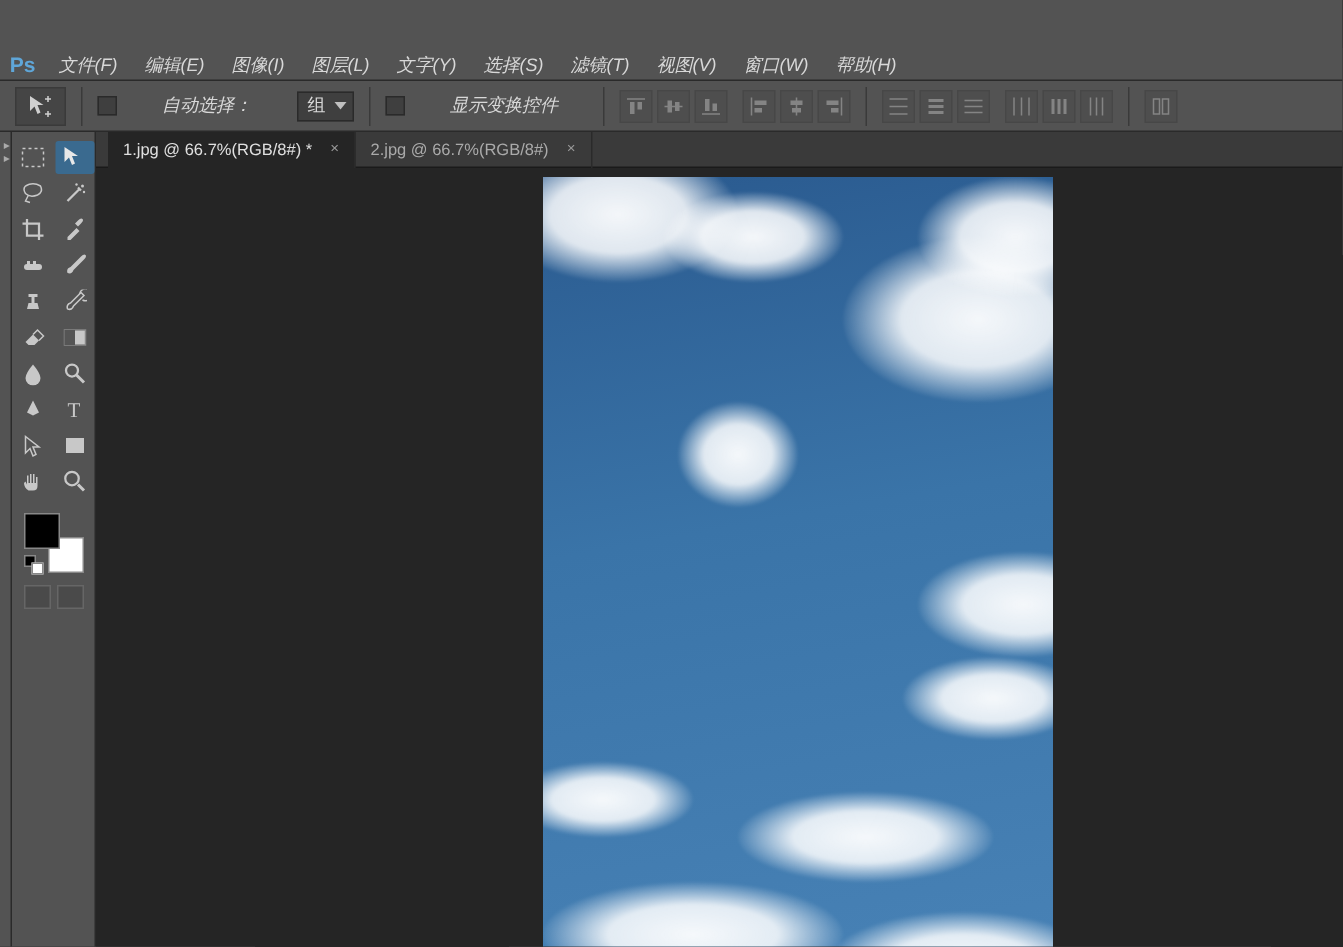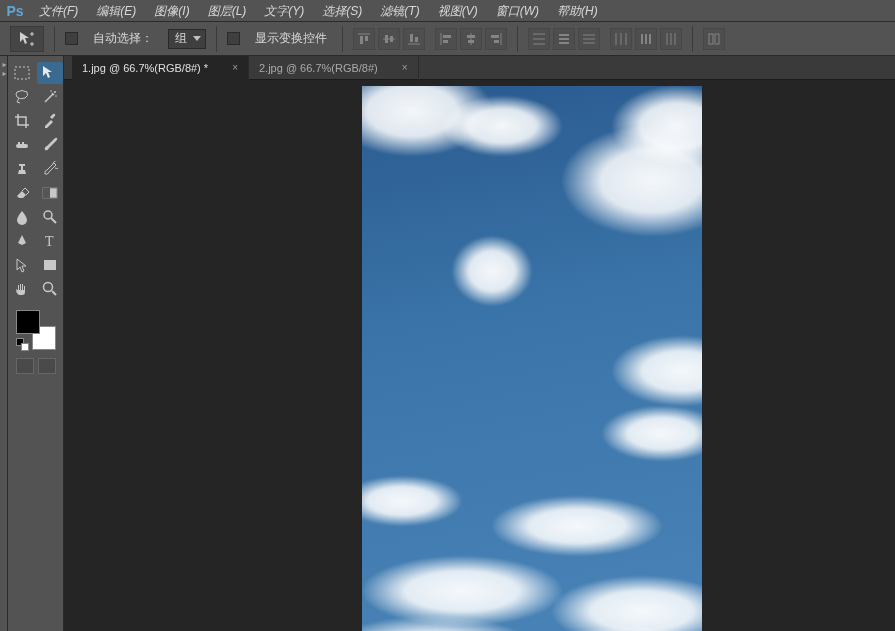--- a/index.html
+++ b/index.html
@@ -12,20 +12,21 @@
   color: #d8d8d8;
   overflow: hidden;
   position: relative;
 }
 .menubar {
   display: flex;
   align-items: center;
   height: 22px;
   background: #535353;
   border-bottom: 1px solid #2a2a2a;
+  margin-top: 32px;
 }
 .logo {
   width: 30px;
   height: 22px;
   display: flex;
   align-items: center;
   justify-content: center;
   color: #5fa6d8;
   font-weight: bold;
   font-size: 14px;
@@ -56,21 +57,21 @@
   background: #454545;
 }
 .opt-divider { width: 1px; height: 26px; background: #3a3a3a; }
 .checkbox {
   width: 13px; height: 13px;
   border: 1px solid #2a2a2a;
   background: #3f3f3f;
   display: inline-block;
   vertical-align: middle;
 }
-.opt-label { margin: 0 5px; }
+.opt-label { margin: 0 20px; font-style: italic; }
 .dropdown {
   display: inline-flex;
   align-items: center;
   background: #3f3f3f;
   border: 1px solid #2a2a2a;
   height: 20px;
   padding: 0 4px 0 6px;
   gap: 6px;
 }
 .dropdown .caret {
@@ -193,21 +194,21 @@
 }
 .doc-tab {
   padding: 0 10px;
   height: 24px;
   line-height: 24px;
   font-size: 11px;
   color: #aaa;
   cursor: pointer;
   display: flex;
   align-items: center;
-  gap: 24px;
+  gap: 12px;
   border-right: 1px solid #2a2a2a;
 }
 .doc-tab.active {
   background: #252525;
   color: #e0e0e0;
 }
 .tab-close { font-size: 10px; color: #999; }
 .canvas-area {
   flex: 1;
   overflow: hidden;

